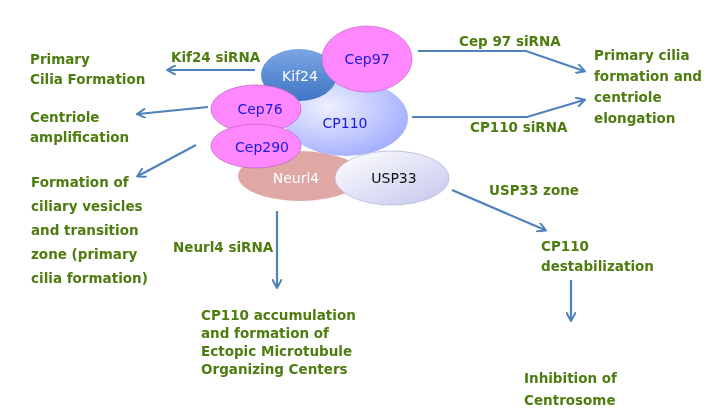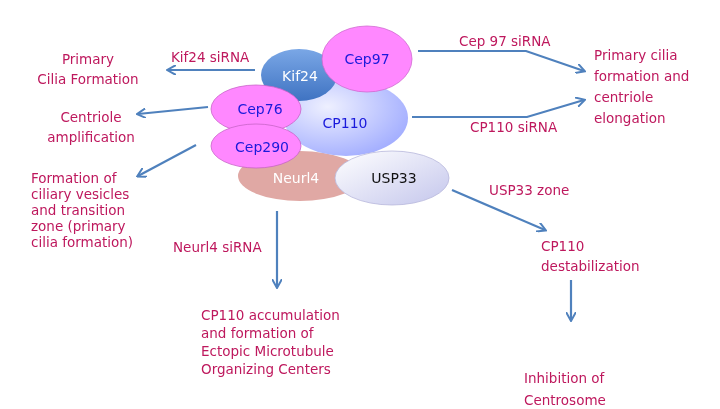--- a/index.html
+++ b/index.html
@@ -1,19 +1,19 @@
 <!DOCTYPE html>
 <html><head>
 <meta charset="utf-8">
 <style>
   html, body { margin:0; padding:0; background:#ffffff; }
   body { width:720px; height:409px; position:relative; overflow:hidden; font-family:"DejaVu Sans", sans-serif; }
   #diagram { position:absolute; left:0; top:0; width:720px; height:409px; }
-  .lbl { position:absolute; font-size:13.5px; line-height:20px; color:#be185d; white-space:pre; }
-  .right { text-align:center; }
+  .lbl { position:absolute; font-size:13.5px; line-height:20px; color:#4d7c0f; white-space:pre;font-weight:bold; }
+  .right { text-align:left; }
 </style>
 </head>
 <body>
 
 <svg id="diagram" viewBox="0 0 720 409" xmlns="http://www.w3.org/2000/svg">
   <defs>
     <radialGradient id="g-cp110" cx="0.35" cy="0.35" r="0.8">
       <stop offset="0" stop-color="#eef0ff"></stop>
       <stop offset="1" stop-color="#9aa6ff"></stop>
     </radialGradient>
@@ -63,21 +63,21 @@
 <div class="lbl" style="left:171px; top:47px;text-align:right;">Kif24 siRNA</div>
 <div class="lbl" style="left:459px; top:31px;">Cep 97 siRNA</div>
 <div class="lbl" style="left:470px; top:117px;">CP110 siRNA</div>
 <div class="lbl" style="left:489px; top:180px;">USP33 zone</div>
 <div class="lbl" style="left:173px; top:237px;">Neurl4 siRNA</div>
 
 <div class="lbl right" style="left:30px; top:49px; width:116px;">Primary
 Cilia Formation</div>
 <div class="lbl right" style="left:30px; top:107px; width:122px;">Centriole
 amplification</div>
-<div class="lbl" style="left:31px; top:170px; line-height:16px;">Formation of
+<div class="lbl" style="left:31px; top:170px; line-height:24px;">Formation of
 ciliary vesicles
 and transition
 zone (primary
 cilia formation)</div>
 <div class="lbl" style="left:594px; top:45px; line-height:21px;">Primary cilia
 formation and
 centriole
 elongation</div>
 <div class="lbl" style="left:541px; top:236px;">CP110
 destabilization</div>

